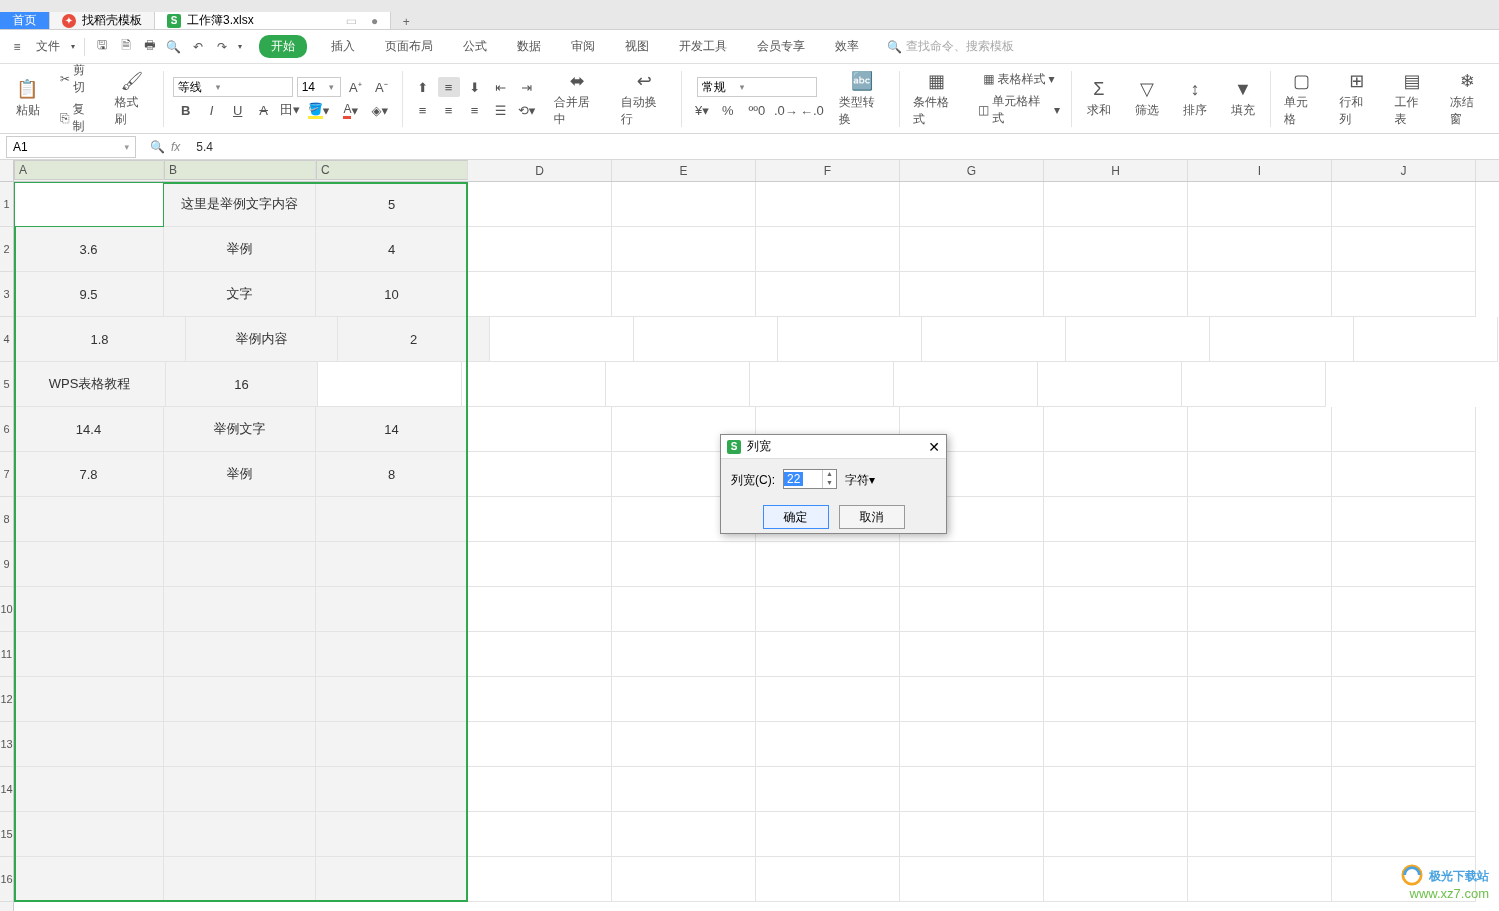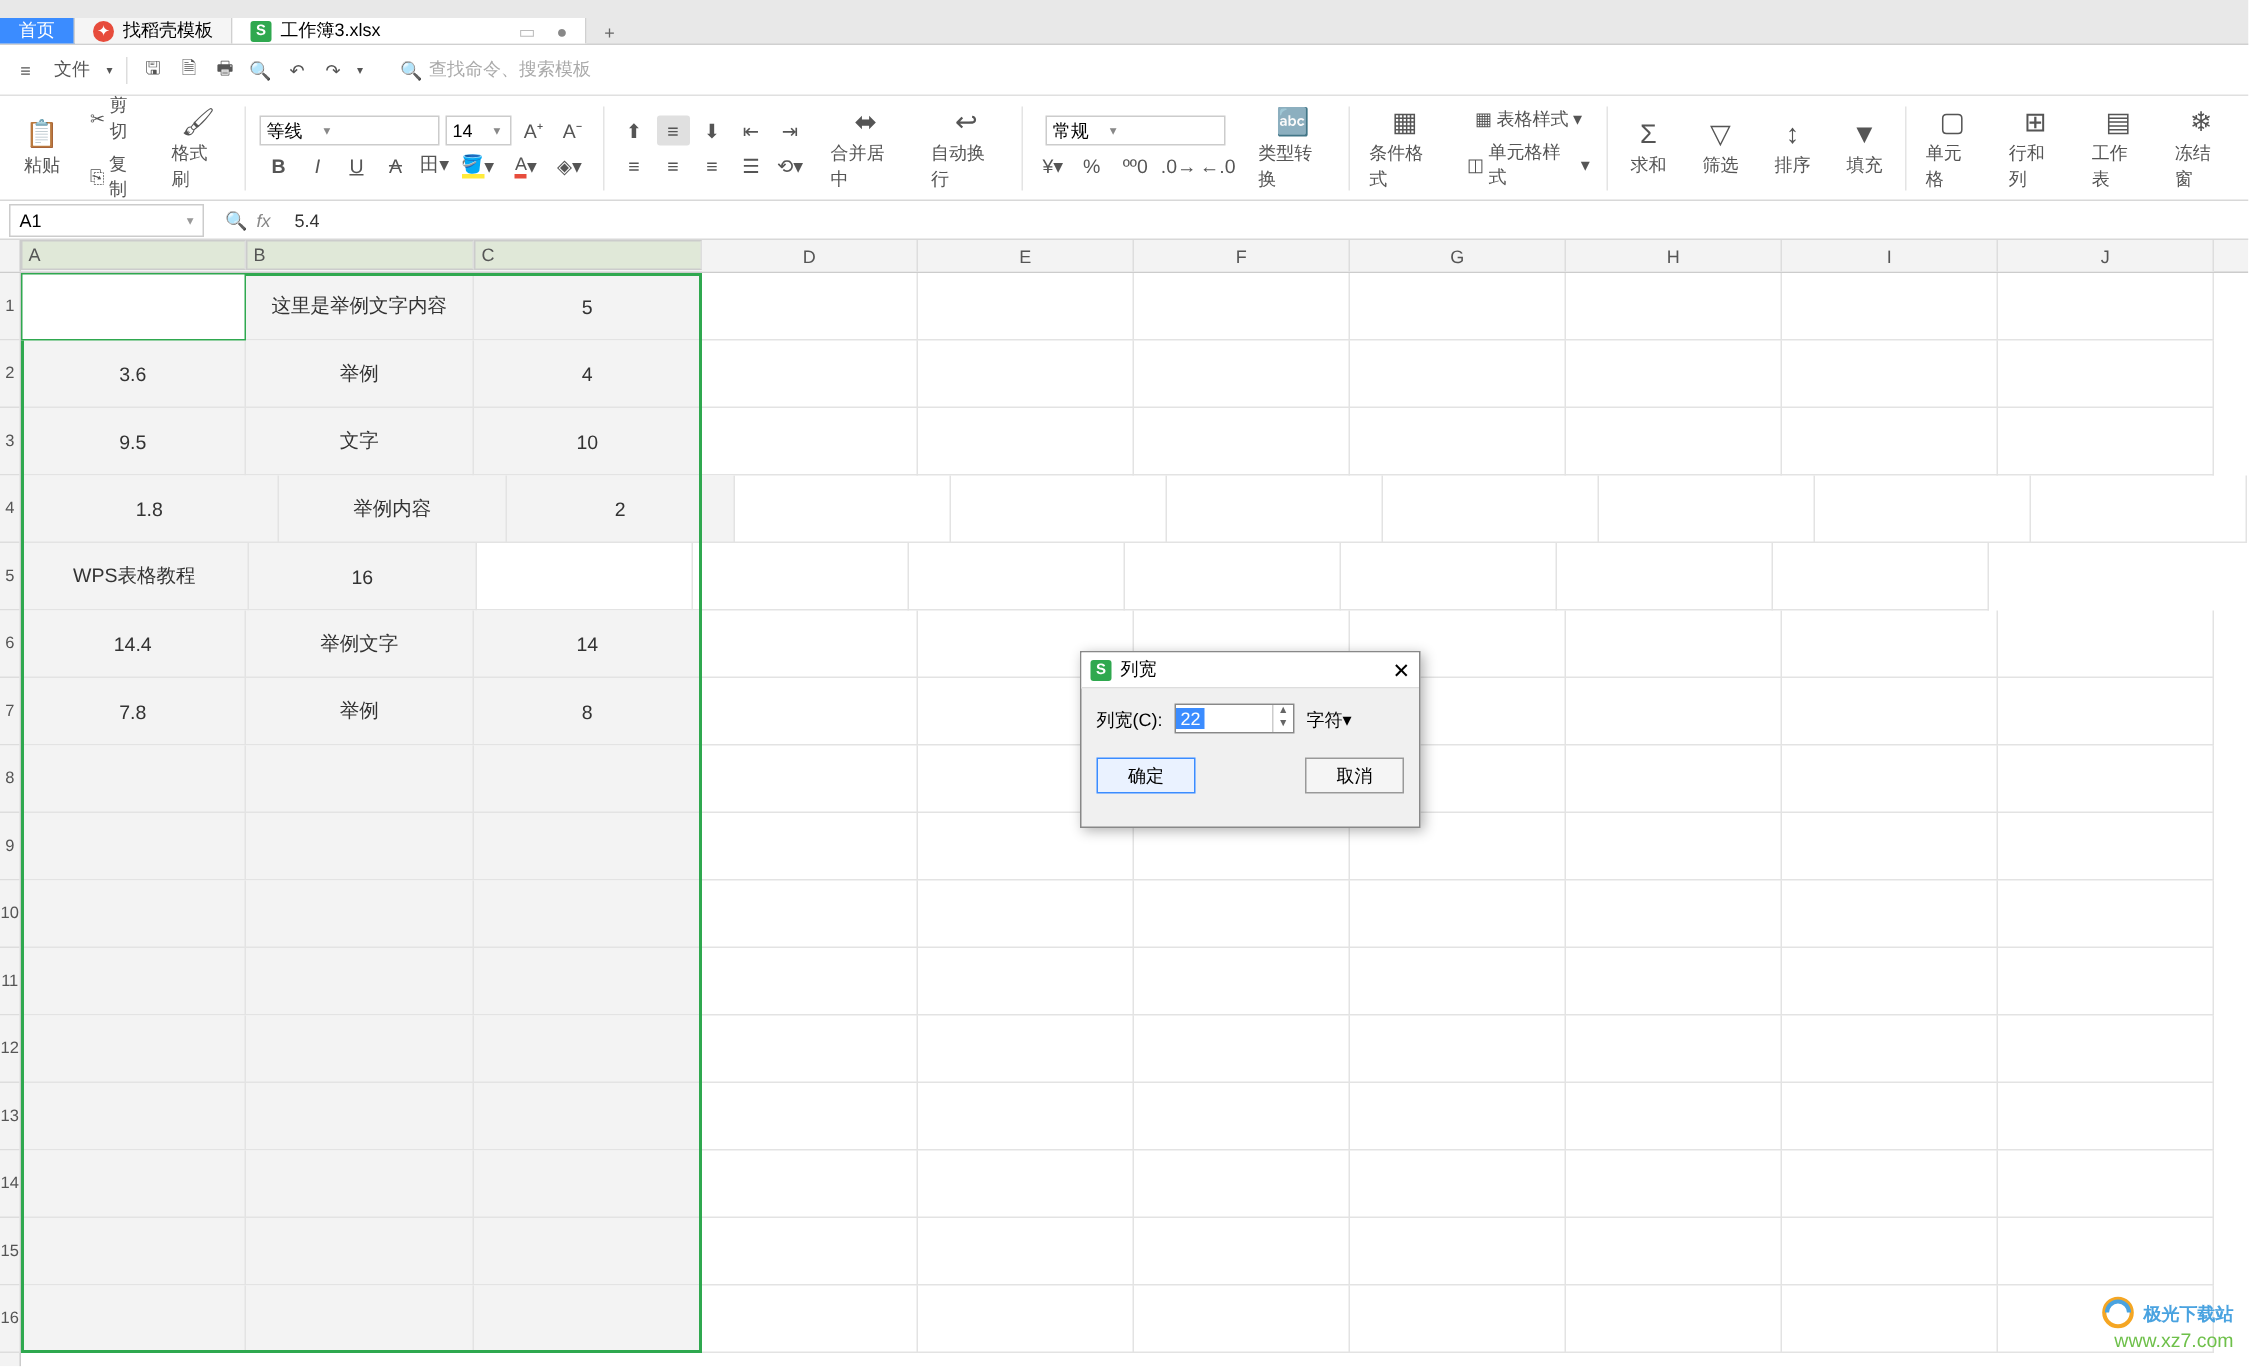--- a/index.html
+++ b/index.html
@@ -46,25 +46,25 @@
 .cells{flex:1;position:relative}
 .cell-row{display:flex;height:45px}
 .cell{border-right:1px solid #e3e3e3;border-bottom:1px solid #e3e3e3;display:flex;align-items:center;justify-content:center;color:#333;font-size:13px}
 .cell.filled{background:#f3f3f3}
 .selection-border{position:absolute;border:2px solid #2fa84f;pointer-events:none;left:0;top:0}
 .active-cell{position:absolute;background:#fff;border:1px solid #2fa84f;pointer-events:none}
 .dialog{position:absolute;left:720px;top:434px;width:227px;background:#f0f0f0;border:1px solid #888;box-shadow:2px 2px 8px rgba(0,0,0,0.3);z-index:100}
 .dlg-title{height:24px;background:#fff;display:flex;align-items:center;padding:0 6px;gap:6px;font-size:12px;border-bottom:1px solid #ddd}
 .dlg-title .close{margin-left:auto;cursor:pointer;font-size:14px}
 .dlg-body{padding:10px;display:flex;align-items:flex-end;gap:8px}
-.dlg-input{width:80px;height:20px;border:1px solid #888;background:#fff;position:relative;display:flex;align-items:center}
+.dlg-input{width:54px;height:20px;border:1px solid #888;background:#fff;position:relative;display:flex;align-items:center}
 .dlg-input .val{background:#3b8cff;color:#fff;padding:0 3px;font-size:12px}
 .spinner{position:absolute;right:0;top:0;width:14px;height:18px;display:flex;flex-direction:column;border-left:1px solid #ccc}
 .spinner div{flex:1;font-size:7px;text-align:center;color:#666;cursor:pointer}
-.dlg-buttons{padding:6px 10px 22px;display:flex;justify-content:space-between;gap:10px}
+.dlg-buttons{padding:6px 10px 4px;display:flex;justify-content:center;gap:10px}
 .dlg-btn{width:66px;height:24px;border:1px solid #999;background:#f5f5f5;cursor:pointer;font-size:12px}
 .dlg-btn.primary{border:1px solid #3b8cff;background:#eaf2ff}
 .watermark{position:absolute;right:10px;bottom:10px;text-align:right;pointer-events:none}
 .watermark .t1{font-size:20px;color:#4aa3e0;font-weight:bold}
 .watermark .t2{font-size:13px;color:#6ec04a}
 .wps-icon{width:14px;height:14px;background:#2fa84f;color:#fff;font-size:10px;font-weight:bold;display:inline-flex;align-items:center;justify-content:center;border-radius:2px}
 .doke-icon{width:14px;height:14px;background:#e74c3c;color:#fff;font-size:10px;display:inline-flex;align-items:center;justify-content:center;border-radius:7px}
 .wm-logo{width:22px;height:22px;display:inline-block;vertical-align:middle}
 </style>
 </head>
@@ -93,20 +93,32 @@
   <span style="color:#555;padding:0 6px">文件</span>
   <span class="mb-icon" style="font-size:8px;width:10px">▾</span>
   <span class="mb-sep"></span>
   <span class="mb-icon">🖫</span>
   <span class="mb-icon">🗎</span>
   <span class="mb-icon">🖶</span>
   <span class="mb-icon">🔍</span>
   <span class="mb-icon">↶</span>
   <span class="mb-icon">↷</span>
   <span class="mb-icon" style="font-size:8px;width:10px">▾</span>
+  <div class="menu-tabs">
+    <span class="menu-tab active">开始</span>
+    <span class="menu-tab">插入</span>
+    <span class="menu-tab">页面布局</span>
+    <span class="menu-tab">公式</span>
+    <span class="menu-tab">数据</span>
+    <span class="menu-tab">审阅</span>
+    <span class="menu-tab">视图</span>
+    <span class="menu-tab">开发工具</span>
+    <span class="menu-tab">会员专享</span>
+    <span class="menu-tab">效率</span>
+  </div>
   <div class="search-box">
     <span>🔍</span>
     <span>查找命令、搜索模板</span>
   </div>
 </div>
 
 <div class="ribbon">
   <div class="rgroup">
     <div class="big-btn">
         <span class="ic">📋</span>

